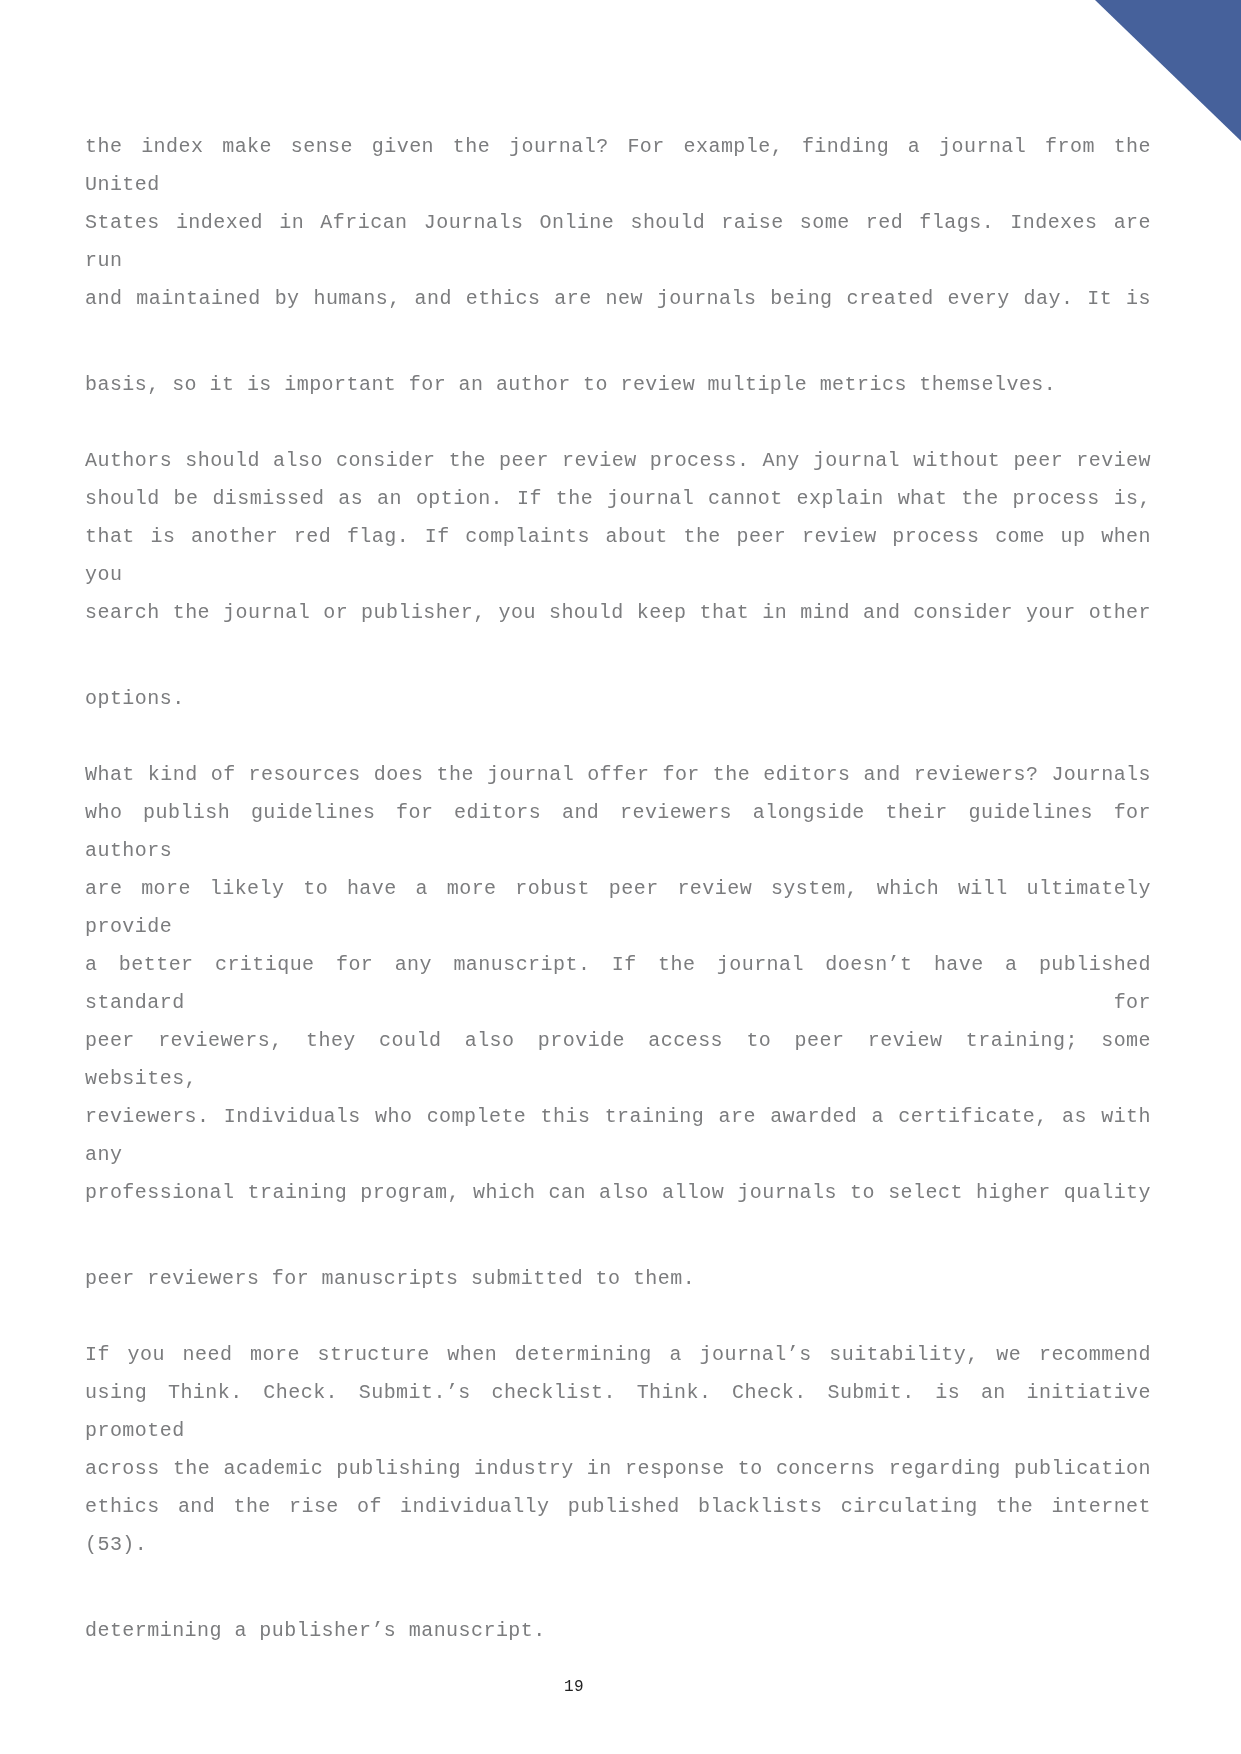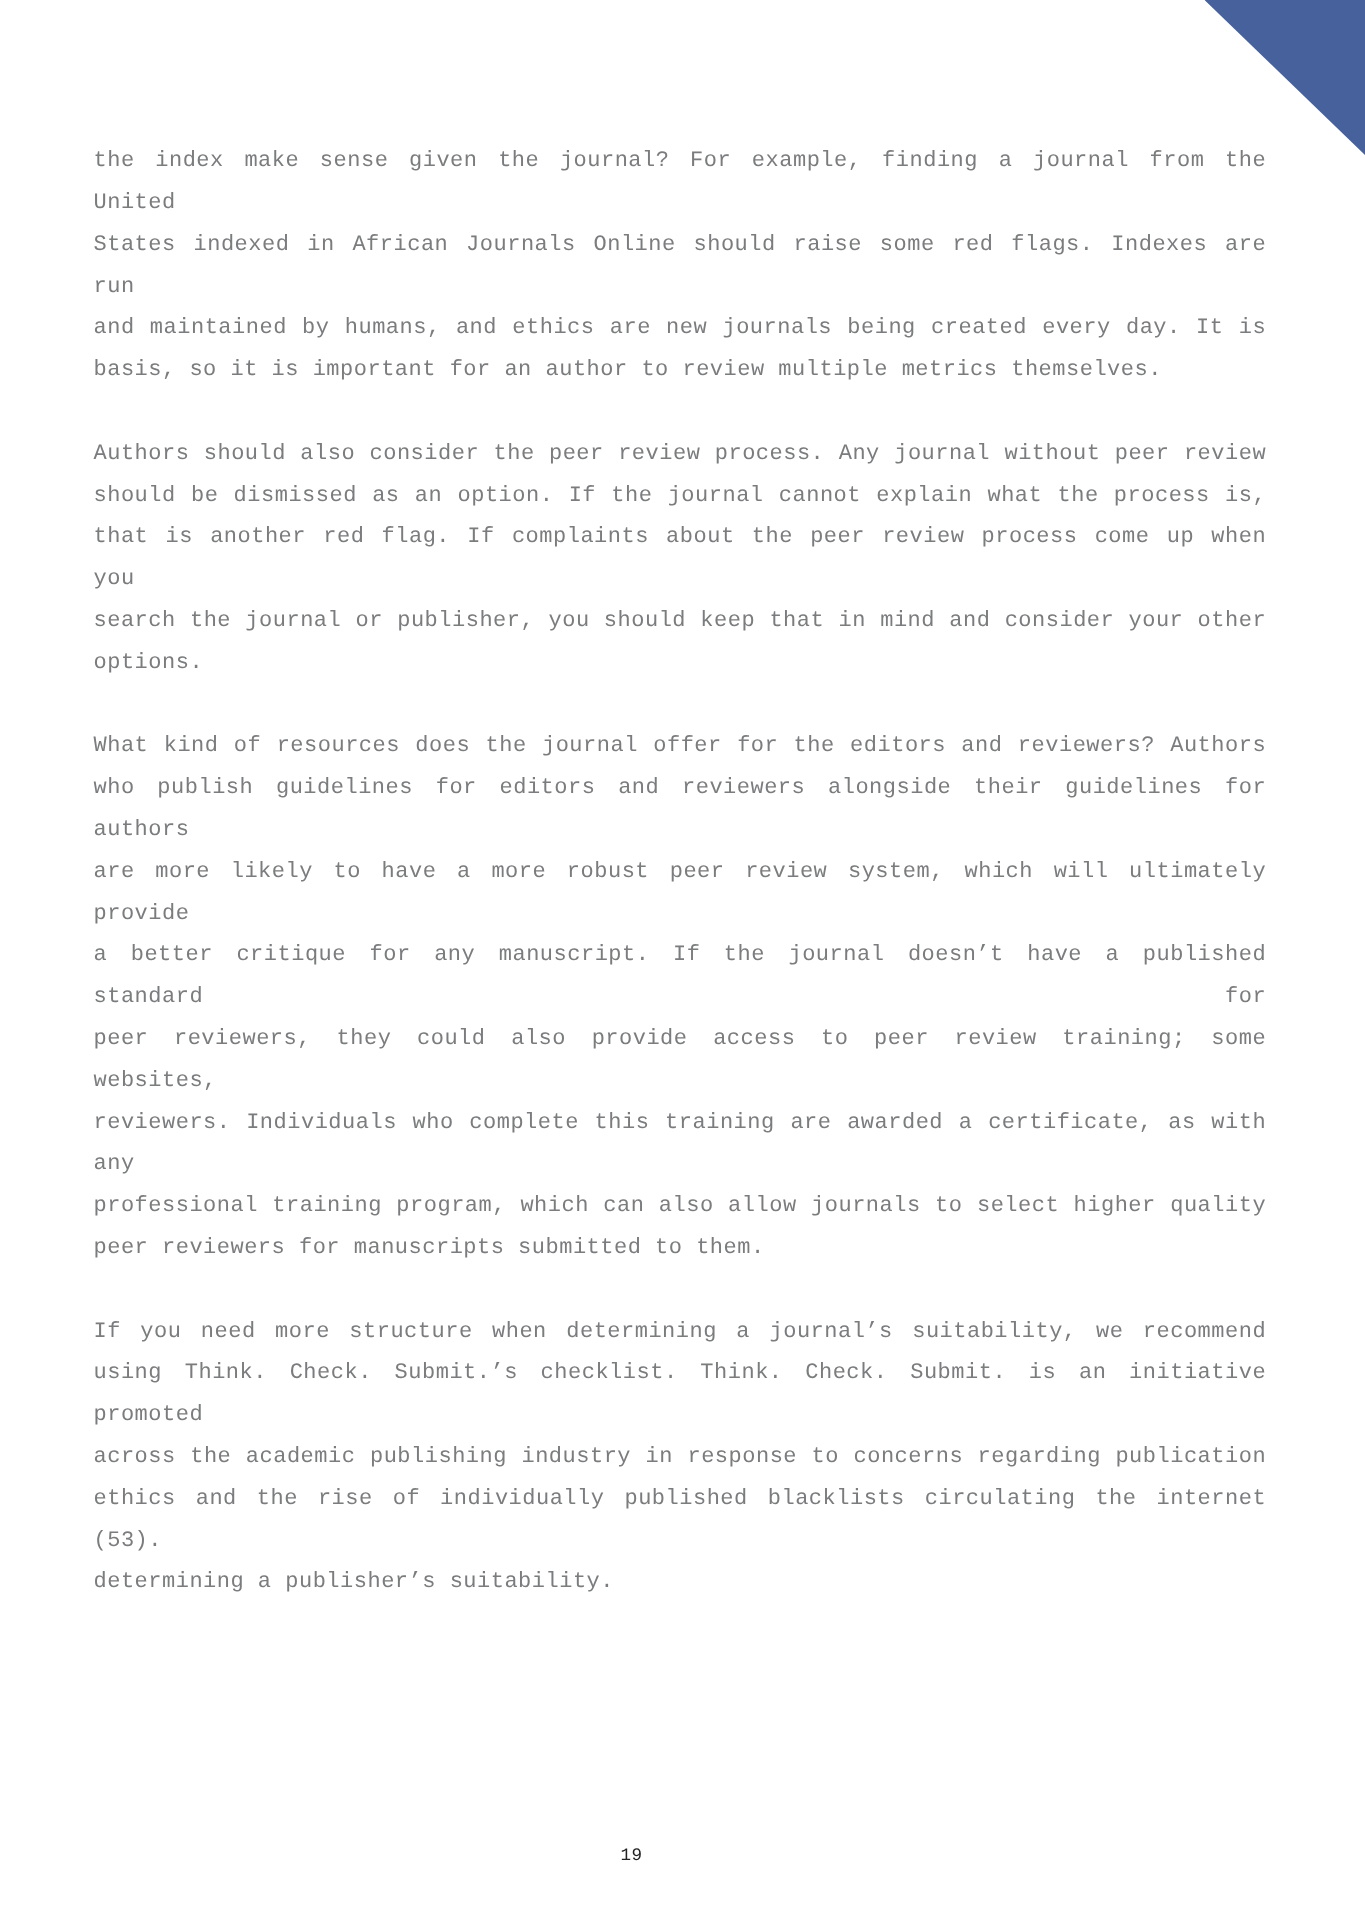--- a/index.html
+++ b/index.html
@@ -32,20 +32,21 @@
     margin-bottom: 38px;
   }
   .line {
     line-height: 38px;
     text-align: justify;
     text-align-last: justify;
   }
   .line.final {
     text-align: left;
     text-align-last: left;
+    margin-top: 48px;
   }
   .page-number {
     position: absolute;
     left: 0;
     top: 1678px;
     width: 1148px;
     text-align: center;
     font-size: 16px;
     letter-spacing: 0.3px;
     color: #222222;
@@ -64,31 +65,31 @@
       <div class="line final">basis, so it is important for an author to review multiple metrics themselves.</div>
     </div>
     <div class="paragraph">
       <div class="line">Authors should also consider the peer review process. Any journal without peer review</div>
       <div class="line">should be dismissed as an option. If the journal cannot explain what the process is,</div>
       <div class="line">that is another red flag. If complaints about the peer review process come up when you</div>
       <div class="line">search the journal or publisher, you should keep that in mind and consider your other</div>
       <div class="line final">options.</div>
     </div>
     <div class="paragraph">
-      <div class="line">What kind of resources does the journal offer for the editors and reviewers? Authors</div>
+      <div class="line">What kind of resources does the journal offer for the editors and reviewers? Journals</div>
       <div class="line">who publish guidelines for editors and reviewers alongside their guidelines for authors</div>
       <div class="line">are more likely to have a more robust peer review system, which will ultimately provide</div>
       <div class="line">a better critique for any manuscript. If the journal doesn’t have a published standard for</div>
       <div class="line">peer reviewers, they could also provide access to peer review training; some websites,</div>
       <div class="line">reviewers. Individuals who complete this training are awarded a certificate, as with any</div>
       <div class="line">professional training program, which can also allow journals to select higher quality</div>
       <div class="line final">peer reviewers for manuscripts submitted to them.</div>
     </div>
     <div class="paragraph">
       <div class="line">If you need more structure when determining a journal’s suitability, we recommend</div>
       <div class="line">using Think. Check. Submit.’s checklist. Think. Check. Submit. is an initiative promoted</div>
       <div class="line">across the academic publishing industry in response to concerns regarding publication</div>
       <div class="line">ethics and the rise of individually published blacklists circulating the internet (53).</div>
-      <div class="line final">determining a publisher’s suitability.</div>
+      <div class="line final">determining a publisher’s manuscript.</div>
     </div>
   </div>
 
 <div class="page-number">19</div>
 
 </body></html>

